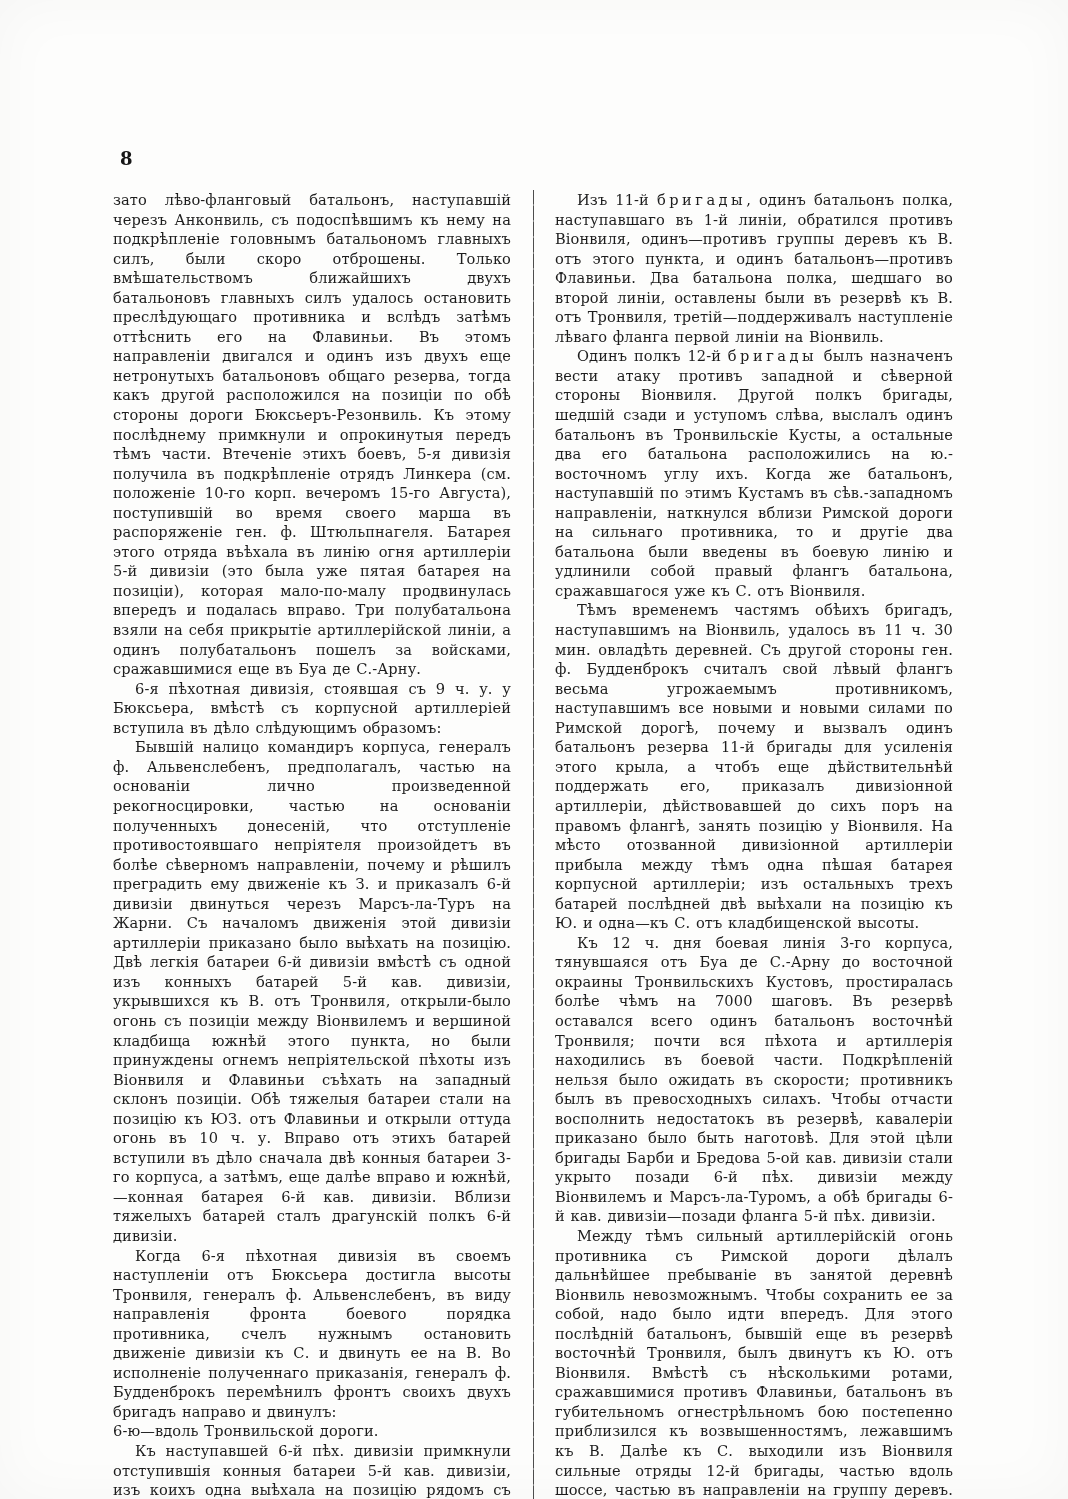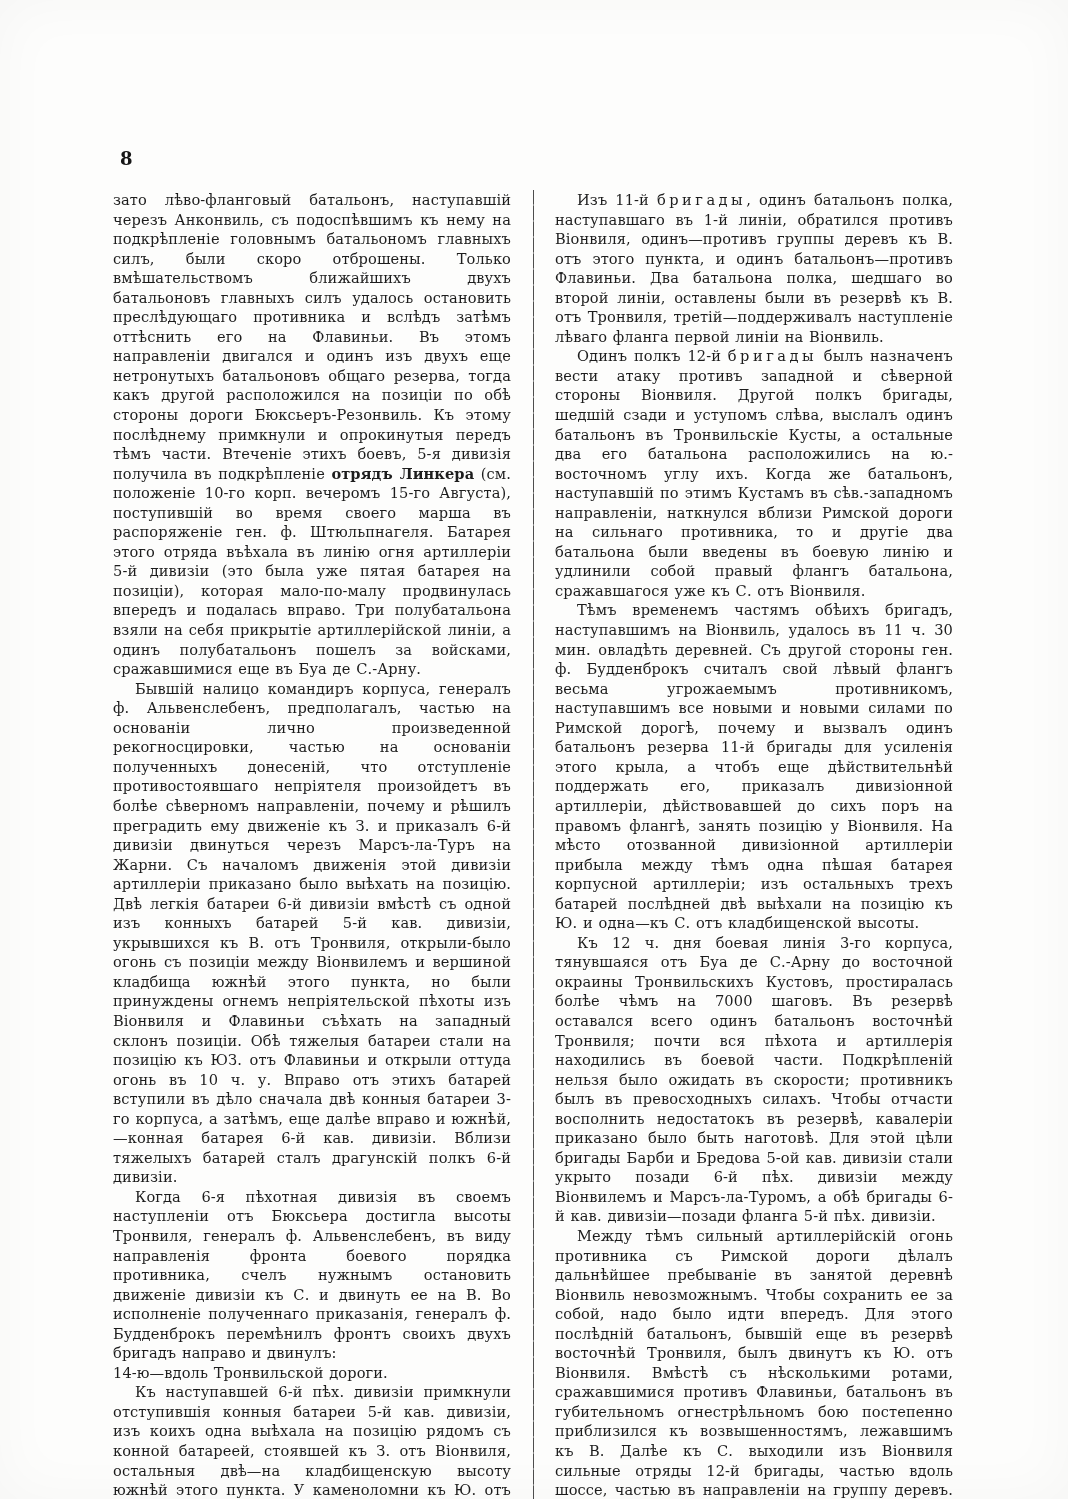--- a/index.html
+++ b/index.html
@@ -53,39 +53,40 @@
     );
   }
   .column p {
     margin: 0;
     padding: 0;
   }
   .column p.indent {
     text-indent: 22px;
   }
   .seg-b {
-    font-weight: bold;
+    font-weight: normal;
     margin-top: 40px;
   }
   .seg-sp {
     letter-spacing: 3.5px;
   }
 </style>
 </head>
 <body>
 
 <div class="page">
   <div class="page-number">8</div>
 
   <div class="text-block">
     <div class="column">
         <p><span class="seg-n">зато лѣво-фланговый батальонъ, наступавшій черезъ Анконвиль, съ подоспѣвшимъ къ нему на подкрѣпленіе головнымъ батальономъ главныхъ силъ, были скоро отброшены. Только вмѣшательствомъ ближайшихъ двухъ батальоновъ главныхъ силъ удалось остановить преслѣдующаго противника и вслѣдъ затѣмъ оттѣснить его на Флавиньи. Въ этомъ направленіи двигался и одинъ изъ двухъ еще нетронутыхъ батальоновъ общаго резерва, тогда какъ другой расположился на позиціи по обѣ стороны дороги Бюксьеръ-Резонвиль. Къ этому послѣднему примкнули и опрокинутыя передъ тѣмъ части. Втеченіе этихъ боевъ, 5-я дивизія получила въ подкрѣпленіе </span><span class="seg-b">отрядъ Линкера</span><span class="seg-n"> (см. положеніе 10-го корп. вечеромъ 15-го Августа), поступившій во время своего марша въ распоряженіе ген. ф. Штюльпнагеля. Батарея этого отряда въѣхала въ линію огня артиллеріи 5-й дивизіи (это была уже пятая батарея на позиціи), которая мало-по-малу продвинулась впередъ и подалась вправо. Три полубатальона взяли на себя прикрытіе артиллерійской линіи, а одинъ полубатальонъ пошелъ за войсками, сражавшимися еще въ Буа де С.-Арну.</span></p>
+        <p class="indent"><span class="seg-b">6-я пѣхотная дивизія</span><span class="seg-n">, стоявшая съ 9 ч. у. у Бюксьера, вмѣстѣ съ корпусной артиллеріей вступила въ дѣло слѣдующимъ образомъ:</span></p>
         <p class="indent"><span class="seg-n">Бывшій налицо командиръ корпуса, генералъ ф. Альвенслебенъ, предполагалъ, частью на основаніи лично произведенной рекогносцировки, частью на основаніи полученныхъ донесеній, что отступленіе противостоявшаго непріятеля произойдетъ въ болѣе сѣверномъ направленіи, почему и рѣшилъ преградить ему движеніе къ З. и приказалъ 6-й дивизіи двинуться черезъ Марсъ-ла-Туръ на Жарни. Съ началомъ движенія этой дивизіи артиллеріи приказано было выѣхать на позицію. Двѣ легкія батареи 6-й дивизіи вмѣстѣ съ одной изъ конныхъ батарей 5-й кав. дивизіи, укрывшихся къ В. отъ Тронвиля, открыли-было огонь съ позиціи между Віонвилемъ и вершиной кладбища южнѣй этого пункта, но были принуждены огнемъ непріятельской пѣхоты изъ Віонвиля и Флавиньи съѣхать на западный склонъ позиціи. Обѣ тяжелыя батареи стали на позицію къ ЮЗ. отъ Флавиньи и открыли оттуда огонь въ 10 ч. у. Вправо отъ этихъ батарей вступили въ дѣло сначала двѣ конныя батареи 3-го корпуса, а затѣмъ, еще далѣе вправо и южнѣй,—конная батарея 6-й кав. дивизіи. Вблизи тяжелыхъ батарей сталъ драгунскій полкъ 6-й дивизіи.</span></p>
         <p class="indent"><span class="seg-n">Когда 6-я пѣхотная дивизія въ своемъ наступленіи отъ Бюксьера достигла высоты Тронвиля, генералъ ф. Альвенслебенъ, въ виду направленія фронта боевого порядка противника, счелъ нужнымъ остановить движеніе дивизіи къ С. и двинуть ее на В. Во исполненіе полученнаго приказанія, генералъ ф. Будденброкъ перемѣнилъ фронтъ своихъ двухъ бригадъ направо и двинулъ:</span></p>
-        <p><span class="seg-n">14-ю—вдоль Тронвильской дороги.</span></p>
+        <p><span class="seg-n">6-ю—вдоль Тронвильской дороги.</span></p>
         <p class="indent"><span class="seg-n">Къ наступавшей 6-й пѣх. дивизіи примкнули отступившія конныя батареи 5-й кав. дивизіи, изъ коихъ одна выѣхала на позицію рядомъ съ конной батареей, стоявшей къ З. отъ Віонвиля, остальныя двѣ—на кладбищенскую высоту южнѣй этого пункта. У каменоломни къ Ю. отъ этой высоты открыла огонь тотчасъ вслѣдъ затѣмъ одна изъ легкихъ батарей 6-й дивизіи. Къ крайнему лѣвому флангу, у шоссе въ Марсъ-ла-Туръ, на подкрѣпленіе дѣйствовавшихъ тамъ конныхъ батарей прибыла отъ Шамбло батарея, опередившая 37-ю полубригаду.</span></p>
       </div>
     <div class="col-divider"></div>
     <div class="column">
         <p class="indent"><span class="seg-n">Изъ 11-й </span><span class="seg-sp">бригады</span><span class="seg-n">, одинъ батальонъ полка, наступавшаго въ 1-й линіи, обратился противъ Віонвиля, одинъ—противъ группы деревъ къ В. отъ этого пункта, и одинъ батальонъ—противъ Флавиньи. Два батальона полка, шедшаго во второй линіи, оставлены были въ резервѣ къ В. отъ Тронвиля, третій—поддерживалъ наступленіе лѣваго фланга первой линіи на Віонвиль.</span></p>
         <p class="indent"><span class="seg-n">Одинъ полкъ 12-й </span><span class="seg-sp">бригады</span><span class="seg-n"> былъ назначенъ вести атаку противъ западной и сѣверной стороны Віонвиля. Другой полкъ бригады, шедшій сзади и уступомъ слѣва, выслалъ одинъ батальонъ въ Тронвильскіе Кусты, а остальные два его батальона расположились на ю.-восточномъ углу ихъ. Когда же батальонъ, наступавшій по этимъ Кустамъ въ сѣв.-западномъ направленіи, наткнулся вблизи Римской дороги на сильнаго противника, то и другіе два батальона были введены въ боевую линію и удлинили собой правый флангъ батальона, сражавшагося уже къ С. отъ Віонвиля.</span></p>
         <p class="indent"><span class="seg-n">Тѣмъ временемъ частямъ обѣихъ бригадъ, наступавшимъ на Віонвиль, удалось въ 11 ч. 30 мин. овладѣть деревней. Съ другой стороны ген. ф. Будденброкъ считалъ свой лѣвый флангъ весьма угрожаемымъ противникомъ, наступавшимъ все новыми и новыми силами по Римской дорогѣ, почему и вызвалъ одинъ батальонъ резерва 11-й бригады для усиленія этого крыла, а чтобъ еще дѣйствительнѣй поддержать его, приказалъ дивизіонной артиллеріи, дѣйствовавшей до сихъ поръ на правомъ флангѣ, занять позицію у Віонвиля. На мѣсто отозванной дивизіонной артиллеріи прибыла между тѣмъ одна пѣшая батарея корпусной артиллеріи; изъ остальныхъ трехъ батарей послѣдней двѣ выѣхали на позицію къ Ю. и одна—къ С. отъ кладбищенской высоты.</span></p>
         <p class="indent"><span class="seg-n">Къ 12 ч. дня боевая линія 3-го корпуса, тянувшаяся отъ Буа де С.-Арну до восточной окраины Тронвильскихъ Кустовъ, простиралась болѣе чѣмъ на 7000 шаговъ. Въ резервѣ оставался всего одинъ батальонъ восточнѣй Тронвиля; почти вся пѣхота и артиллерія находились въ боевой части. Подкрѣпленій нельзя было ожидать въ скорости; противникъ былъ въ превосходныхъ силахъ. Чтобы отчасти восполнить недостатокъ въ резервѣ, кавалеріи приказано было быть наготовѣ. Для этой цѣли бригады Барби и Бредова 5-ой кав. дивизіи стали укрыто позади 6-й пѣх. дивизіи между Віонвилемъ и Марсъ-ла-Туромъ, а обѣ бригады 6-й кав. дивизіи—позади фланга 5-й пѣх. дивизіи.</span></p>
         <p class="indent"><span class="seg-n">Между тѣмъ сильный артиллерійскій огонь противника съ Римской дороги дѣлалъ дальнѣйшее пребываніе въ занятой деревнѣ Віонвиль невозможнымъ. Чтобы сохранить ее за собой, надо было идти впередъ. Для этого послѣдній батальонъ, бывшій еще въ резервѣ восточнѣй Тронвиля, былъ двинутъ къ Ю. отъ Віонвиля. Вмѣстѣ съ нѣсколькими ротами, сражавшимися противъ Флавиньи, батальонъ въ губительномъ огнестрѣльномъ бою постепенно приблизился къ возвышенностямъ, лежавшимъ къ В. Далѣе къ С. выходили изъ Віонвиля сильные отряды 12-й бригады, частью вдоль шоссе, частью въ направленіи на группу деревъ. Послѣдняя, а также ближайшія высоты были вырваны у противника, который, несмотря на многократныя атаки преслѣдовавшихъ его эскадроновъ, все-таки отступилъ въ порядкѣ въ восточномъ направленіи. Дер. Флавиньи, теперь уже загорѣвшаяся отъ выстрѣловъ, все еще оставалась во власти непріятеля. Какъ упомянуто выше, лѣвый флангъ 5-й дивизіи уже началъ атаку этой деревни; когда же и части праваго фланга 6-й дивизіи перешли въ наступленіе съ той же цѣлью, де-</span></p>
       </div>

